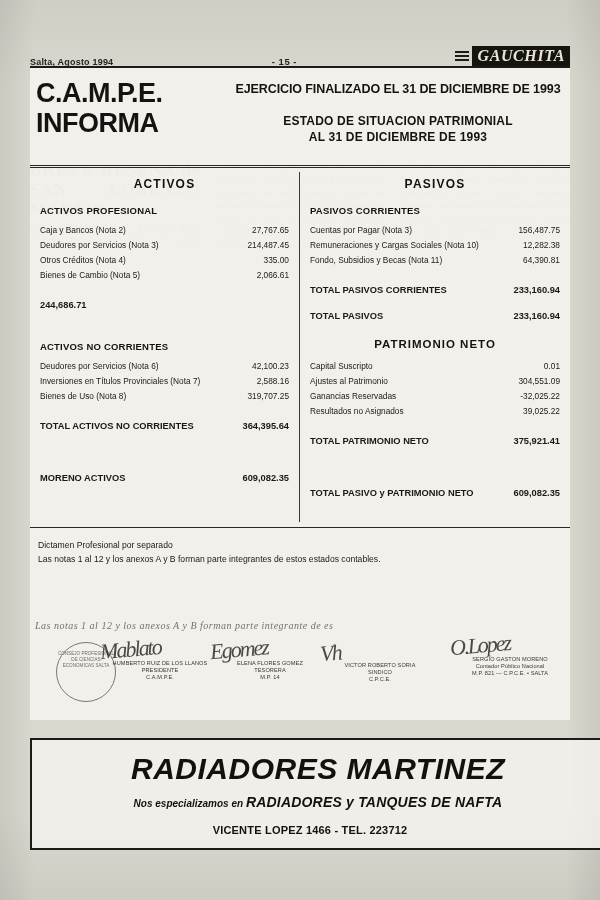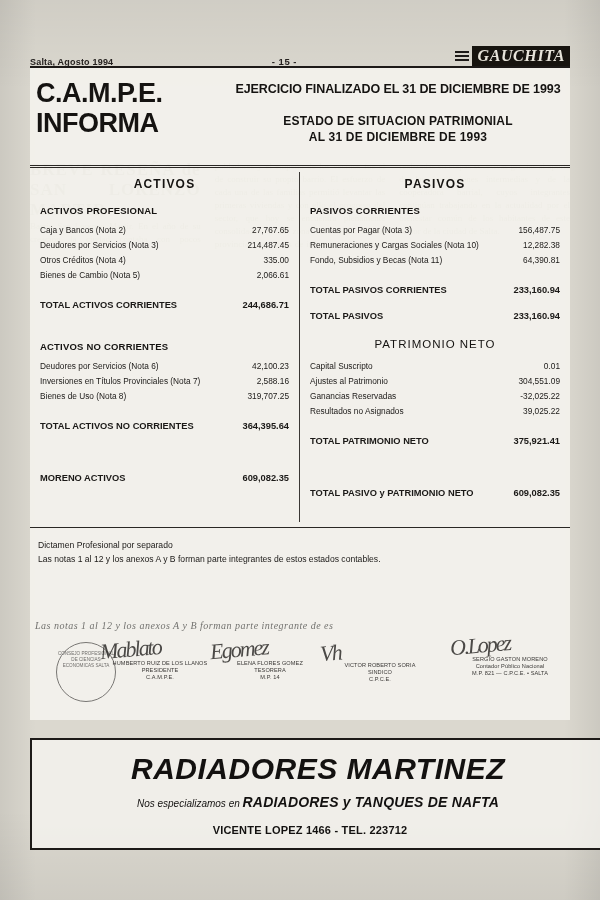--- a/index.html
+++ b/index.html
@@ -218,21 +218,21 @@
   .row.total {
     font-weight: bold;
     font-size: 9.3px;
     line-height: 16px;
   }
   .sp10 { height: 10px; }
   .sp14 { height: 14px; }
   .sp18 { height: 18px; }
   .pn-title {
     text-align: center;
-    font-weight: normal;
+    font-weight: bold;
     font-size: 11.5px;
     letter-spacing: 1px;
     margin: 14px 0 9px 0;
     color: #151311;
   }
 
   .mid-rule {
     position: absolute;
     left: 30px;
     top: 527px;
@@ -333,20 +333,21 @@
   }
   .ad .sub {
     margin-top: 8px;
     text-align: center;
     font-size: 10px;
     color: #131110;
   }
   .ad .sub .small {
     font-style: italic;
     font-size: 10px;
+    font-weight: bold;
   }
   .ad .sub .big {
     font-weight: bold;
     font-style: italic;
     font-size: 14px;
     letter-spacing: .2px;
   }
   .ad .addr {
     margin-top: 14px;
     text-align: center;
@@ -416,21 +417,20 @@
       <div class="row">
         <span class="lbl">Otros Créditos (Nota 4)</span>
         <span class="val">335.00</span>
       </div>
       <div class="row">
         <span class="lbl">Bienes de Cambio (Nota 5)</span>
         <span class="val">2,066.61</span>
       </div>
       <div class="sp14"></div>
       <div class="row total">
-        <span class="lbl">TOTAL ACTIVOS CORRIENTES</span>
         <span class="val">244,686.71</span>
       </div>
 
       <div class="sp18"></div>
       <div class="sp10"></div>
 
       <div class="grp-title">ACTIVOS NO CORRIENTES</div>
       <div class="row">
         <span class="lbl">Deudores por Servicios (Nota 6)</span>
         <span class="val">42,100.23</span>

